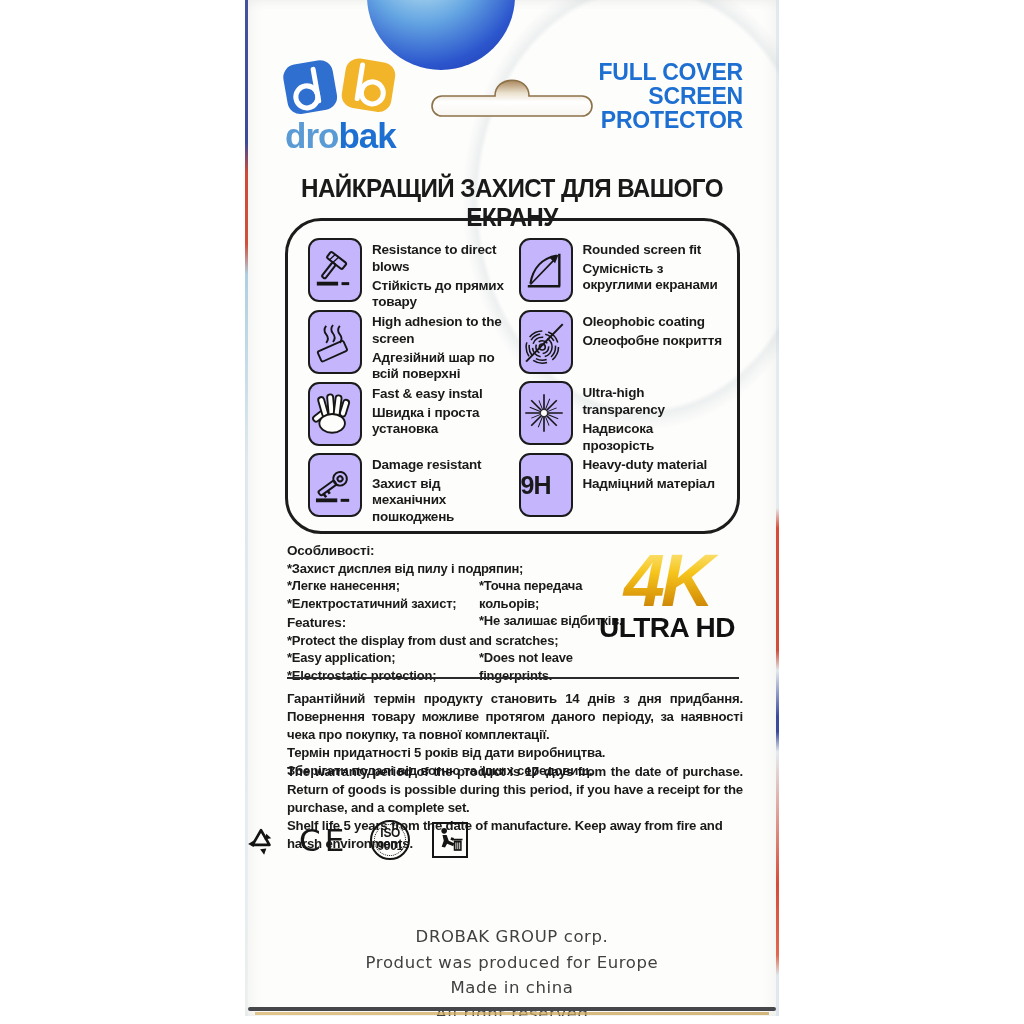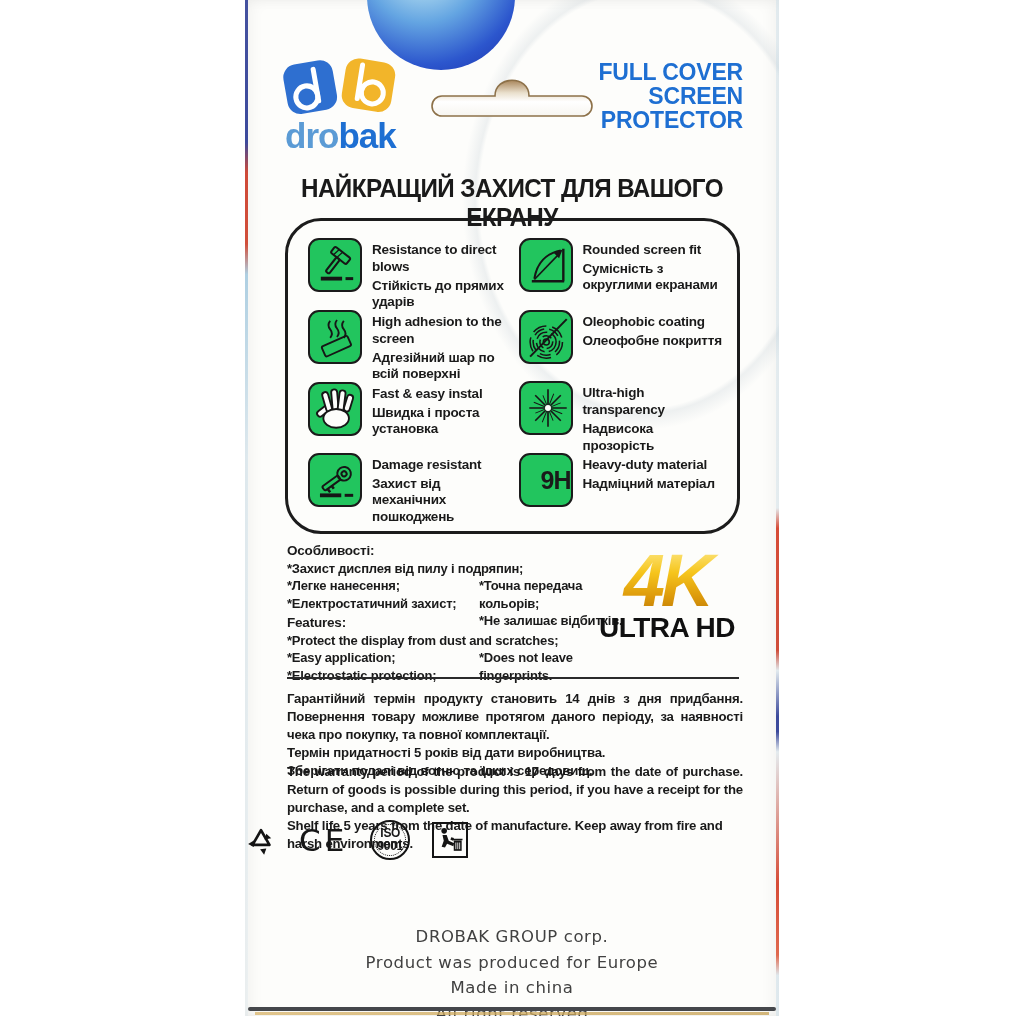--- a/index.html
+++ b/index.html
@@ -44,22 +44,22 @@
   
   .heading{position:absolute;left:0;right:0;top:174px;text-align:center;font-size:25px;
     font-weight:700;letter-spacing:-.6px;transform:scaleX(.97);z-index:2;}
 
   
   .fbox{position:absolute;left:40px;top:218px;width:455px;height:316px;
     border:3px solid #1c1c1c;border-radius:36px;box-sizing:border-box;
     padding:17px 10px 6px 20px;display:flex;gap:2px;z-index:2;}
   .fb-col{flex:1;display:flex;flex-direction:column;}
   .fcell{display:flex;gap:10px;align-items:flex-start;height:72px;}
-  .ficon{width:54px;height:54px;border:2.5px solid #1b1b1b;border-radius:11px;flex:0 0 auto;
-    display:flex;align-items:center;justify-content:flex-end;background:#22c55e;box-sizing:border-box;}
+  .ficon{width:54px;height:64px;border:2.5px solid #1b1b1b;border-radius:11px;flex:0 0 auto;
+    display:flex;align-items:center;justify-content:flex-start;background:#c4b5fd;box-sizing:border-box;}
   .ftxt{padding-top:4px;}
   .f-title{font-size:13.5px;font-weight:700;letter-spacing:-.2px;line-height:1.25;}
   .f-sub{font-size:13.5px;font-weight:600;letter-spacing:-.2px;line-height:1.22;margin-top:2px;}
   .nineh{font-size:25px;font-weight:700;letter-spacing:-1px;}
 
   
   .blist{position:absolute;left:42px;width:340px;font-size:13px;font-weight:700;
      letter-spacing:-.2px;line-height:1.34;z-index:2;}
   .blist-ua{top:542px;} .blist-en{top:614px;}
   .b-head{font-size:13.5px;}
@@ -160,21 +160,21 @@
               <path d="M37 43 H46" stroke-width="3.5"></path>
             <g transform="rotate(38 27 22)">
               <rect x="15" y="10" width="23" height="9" rx="2" stroke-width="2.4"></rect>
               <path d="M21 10 l-1.5 9 M26 10 l-1.5 9" stroke-width="1.5"></path>
               <rect x="24" y="19" width="5" height="21" rx="2" stroke-width="2.4"></rect>
             </g>
           </svg>
         </div>
         <div class="ftxt">
             <div class="f-title">Resistance to direct blows</div>
-          <div class="f-sub">Стійкість до прямих ударів</div>
+          <div class="f-sub">Стійкість до прямих товару</div>
           </div>
       </div>
 
       <div class="fcell">
         <div class="ficon">
           <svg width="46" height="46" viewBox="0 0 54 54" fill="none" stroke="#161616" stroke-width="2.2">
             <path d="M19 8 q-4 5 0 10 q4 5 0 10"></path>
               <path d="M27 7 q-4 5 0 10 q4 5 0 10"></path>
               <path d="M35 8 q-4 5 0 10 q4 5 0 10"></path>
             <g transform="rotate(-24 27 38)">

